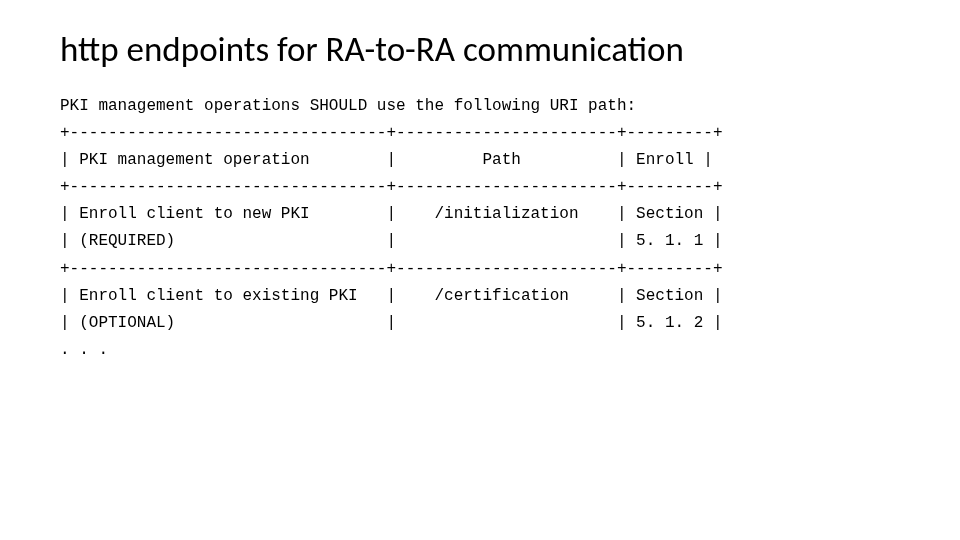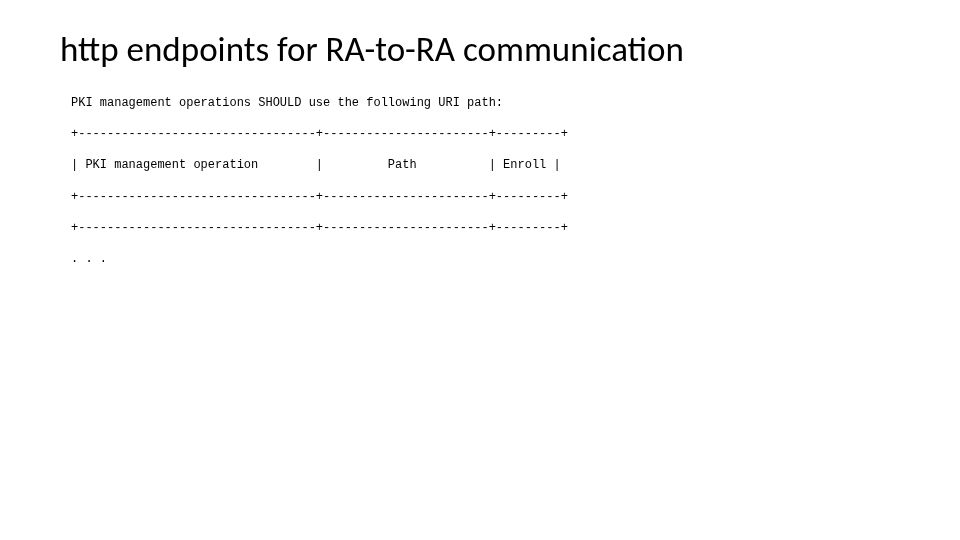--- a/index.html
+++ b/index.html
@@ -19,24 +19,24 @@
   }
   .title {
     font-size: 35px;
     font-weight: 400;
     letter-spacing: 0px;
     margin: 0 0 24px 0;
     line-height: 1.1;
   }
   .mono {
     font-family: "Courier New", Courier, monospace;
-    font-size: 12px;
+    font-size: 16px;
     line-height: 1.7;
     white-space: pre;
-    margin: 11px;
+    margin: 0;
   }
   .intro {
     margin-bottom: 0;
   }
   .ellipsis {
     margin-top: 0;
   }
   .tbd {
     margin-top: 18px;
     white-space: pre-wrap;
@@ -46,17 +46,21 @@
 <body>
 
 <div class="slide">
   <h1 class="title">http endpoints for RA-to-RA communication</h1>
 
   <pre class="mono intro">PKI management operations SHOULD use the following URI path:</pre>
 
   <pre class="mono">+---------------------------------+-----------------------+---------+</pre>
   <pre class="mono">| PKI management operation        |         Path          | Enroll |</pre>
   <pre class="mono">+---------------------------------+-----------------------+---------+</pre>
+  <pre class="mono">| Enroll client to new PKI        |    /initialization    | Section |</pre>
+  <pre class="mono">| (REQUIRED)                      |                       | 5. 1. 1 |</pre>
   <pre class="mono">+---------------------------------+-----------------------+---------+</pre>
+  <pre class="mono">| Enroll client to existing PKI   |    /certification     | Section |</pre>
+  <pre class="mono">| (OPTIONAL)                      |                       | 5. 1. 2 |</pre>
 
   <pre class="mono ellipsis">. . .</pre>
 
 </div>
 
 </body></html>

